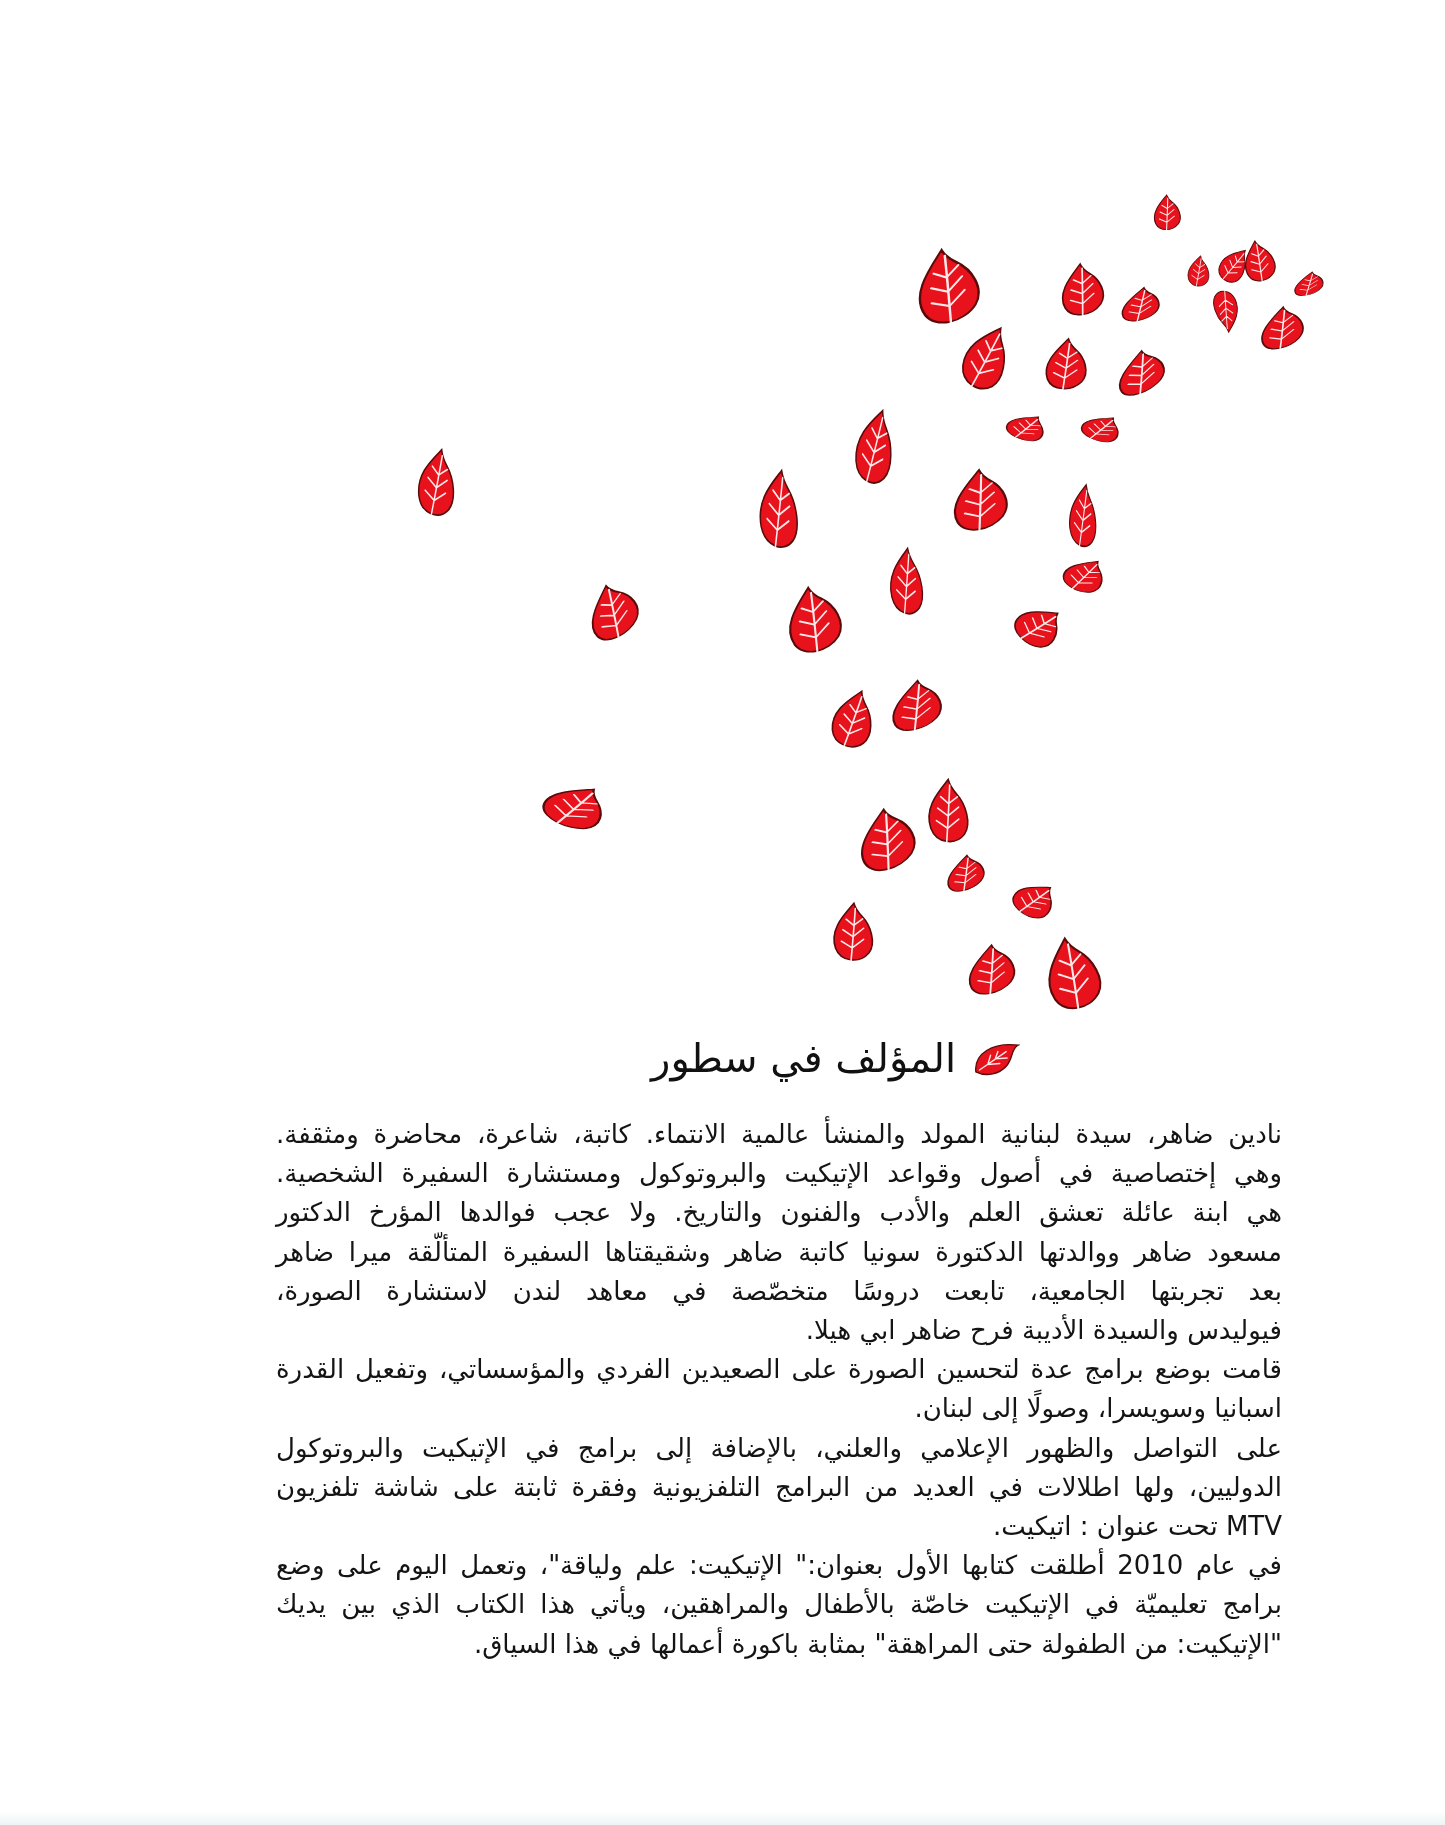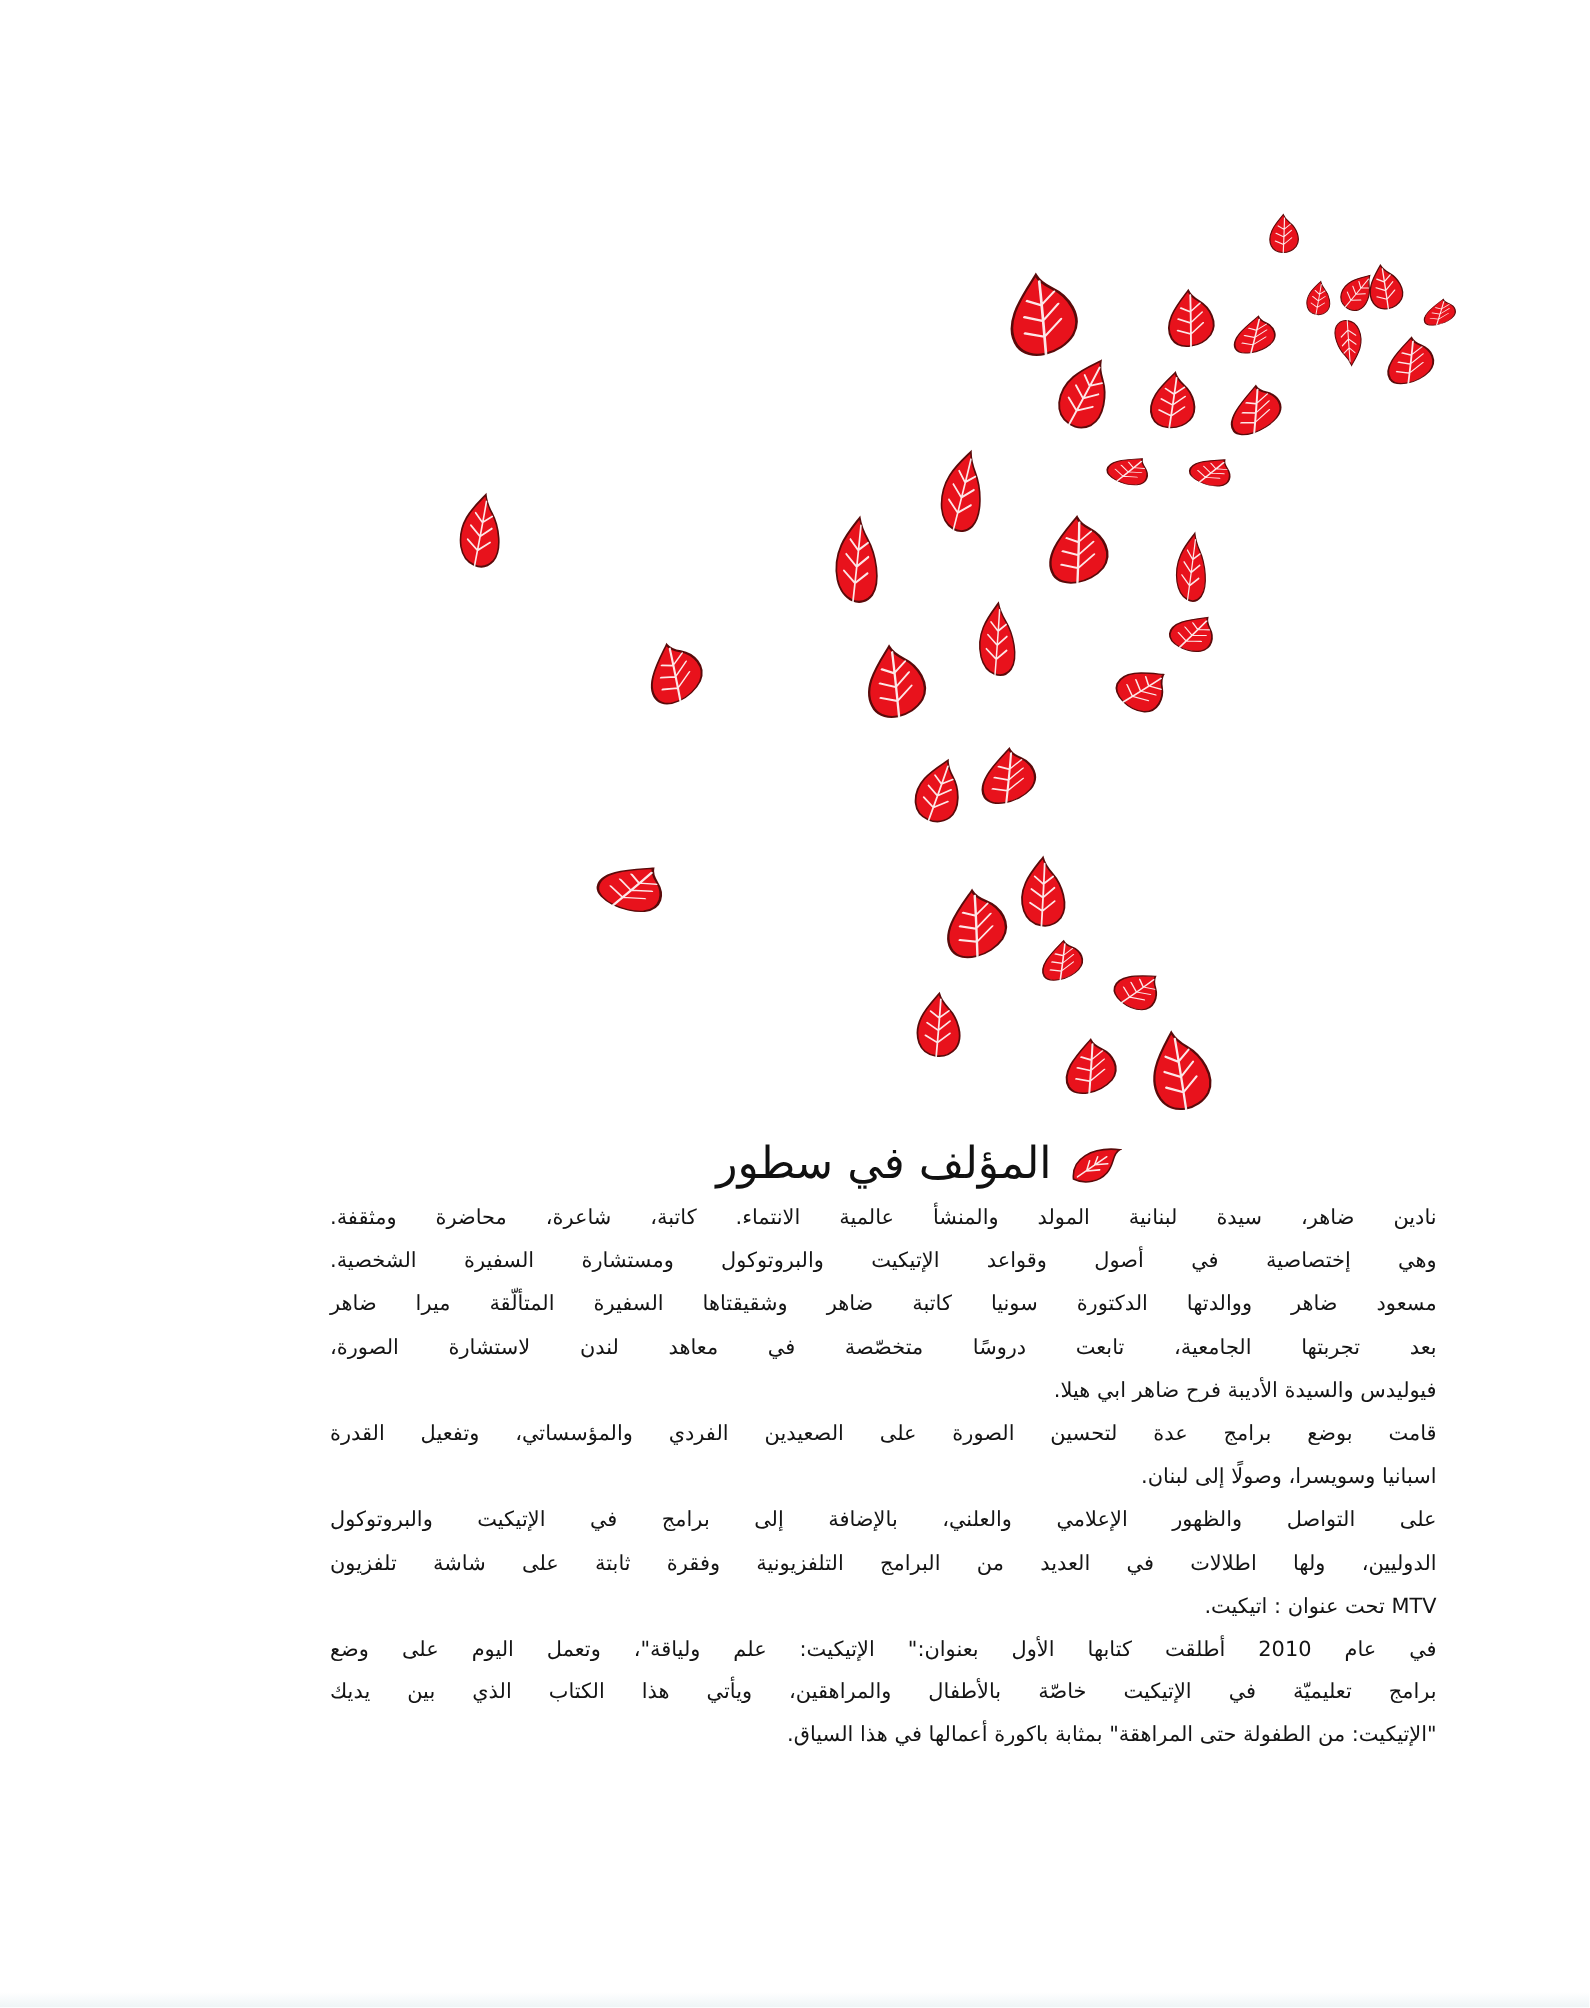--- a/index.html
+++ b/index.html
@@ -20,24 +20,24 @@
       position: absolute; top: 1028px; left: 560px; width: 460px; height: 60px;
       direction: rtl; display: flex; align-items: center; gap: 18px;
     }
     .title-text {
       font-family: "DejaVu Sans", sans-serif;
       font-size: 40px; color: #111; line-height: 1; white-space: nowrap;
     }
     .title-leaf { width: 46px; height: 38px; }
 
     .bio {
-      position: absolute; top: 1088px; left: 276px; width: 1006px;
+      position: absolute; top: 1115px; left: 276px; width: 1006px;
       direction: rtl; text-align: right;
       font-family: "DejaVu Sans", sans-serif;
-      font-size: 19px; line-height: 39.2px; color: #141414; margin-left: 24px;
+      font-size: 26px; line-height: 39.2px; color: #141414;
     }
     .bio-line { display: block; white-space: nowrap; }
     .bio-line.justify { text-align: justify; text-align-last: justify; }
   </style>
 </head>
 <body>
 
 <div class="leaf-field" id="leaf-field">
     <div class="leaf" style="left: 1150px; top: 196px; width: 30px; height: 36px; transform: rotate(-20deg);">
       <svg width="30" height="36" viewBox="0 0 60 90" preserveAspectRatio="none">
@@ -257,20 +257,21 @@
       <path d="M4 70 C 0 30, 40 6, 96 12 C 80 20, 86 40, 70 58 C 56 74, 28 82, 4 70 Z" fill="#e8121c" stroke="#5a0a0a" stroke-width="3"></path>
       <path d="M12 66 L 70 26 M30 54 L 36 34 M30 54 L 56 52 M46 42 L 52 26 M46 42 L 72 40" stroke="#fff" stroke-width="3" fill="none" stroke-linecap="round" opacity="0.9"></path>
     </svg>
   </span>
   <span class="title-text">المؤلف في سطور</span>
 </div>
 
 <div class="bio" id="bio">
     <span class="bio-line justify">نادين ضاهر، سيدة لبنانية المولد والمنشأ عالمية الانتماء. كاتبة، شاعرة، محاضرة ومثقفة.</span>
     <span class="bio-line justify">وهي إختصاصية في أصول وقواعد الإتيكيت والبروتوكول ومستشارة السفيرة الشخصية.</span>
+    <span class="bio-line justify">هي ابنة عائلة تعشق العلم والأدب والفنون والتاريخ. ولا عجب فوالدها المؤرخ الدكتور</span>
     <span class="bio-line justify">مسعود ضاهر ووالدتها الدكتورة سونيا كاتبة ضاهر وشقيقتاها السفيرة المتألّقة ميرا ضاهر</span>
     <span class="bio-line justify">بعد  تجربتها الجامعية، تابعت دروسًا متخصّصة في معاهد لندن لاستشارة الصورة،</span>
     <span class="bio-line">فيوليدس والسيدة الأديبة فرح ضاهر ابي هيلا.</span>
     <span class="bio-line justify">قامت بوضع برامج عدة لتحسين الصورة على الصعيدين الفردي والمؤسساتي، وتفعيل القدرة</span>
     <span class="bio-line">اسبانيا وسويسرا، وصولًا إلى لبنان.</span>
     <span class="bio-line justify">على التواصل والظهور الإعلامي والعلني، بالإضافة إلى برامج في الإتيكيت والبروتوكول</span>
     <span class="bio-line justify">الدوليين، ولها اطلالات في العديد من البرامج التلفزيونية وفقرة ثابتة على شاشة تلفزيون</span>
     <span class="bio-line">MTV تحت عنوان : اتيكيت.</span>
     <span class="bio-line justify">في عام 2010 أطلقت كتابها الأول بعنوان:" الإتيكيت: علم ولياقة"، وتعمل اليوم على وضع</span>
     <span class="bio-line justify">برامج تعليميّة في الإتيكيت خاصّة بالأطفال والمراهقين، ويأتي هذا الكتاب الذي بين يديك</span>

